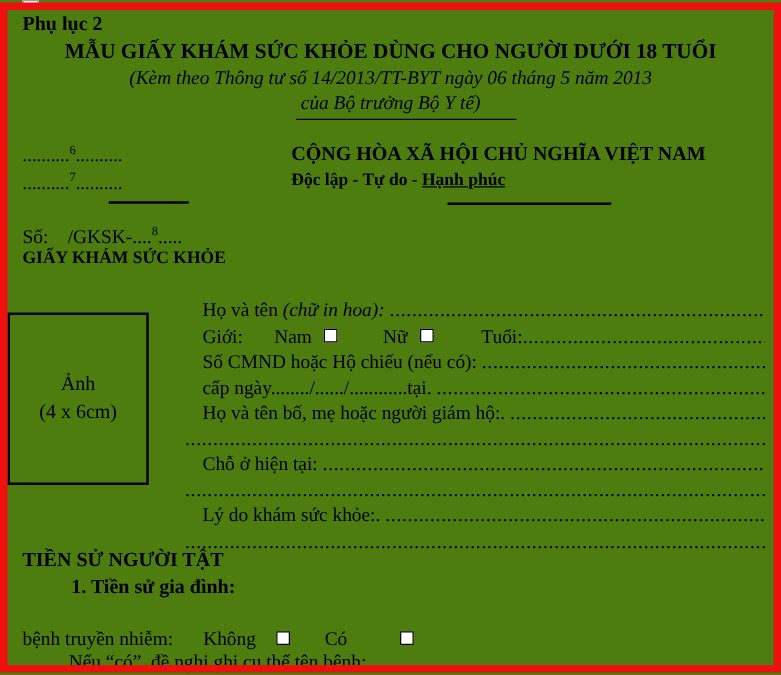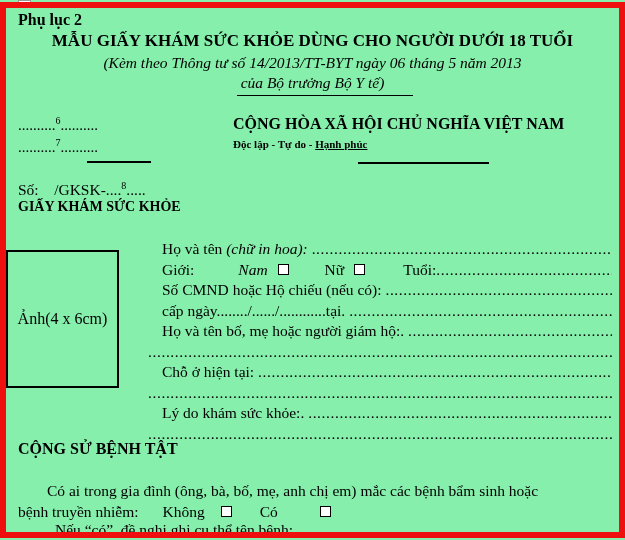--- a/index.html
+++ b/index.html
@@ -1,17 +1,17 @@
 <!DOCTYPE html>
 <html><head>
 <meta charset="utf-8">
 <style>
   html,body { margin:0; padding:0; background:#fff; }
   .page {
-    position:relative; width:625px; height:540px; background:#86efac;
+    position:relative; width:625px; height:540px; background:#4d7c0f;
     font-family:"Liberation Serif","DejaVu Serif",serif; color:#000;
     overflow:hidden;
   }
   .abs { position:absolute; }
   .b { font-weight:bold; }
   .i { font-style:italic; }
   .pre { white-space:pre; }
   .center { left:0; right:0; text-align:center; }
 
   .border-frame {
@@ -29,45 +29,45 @@
   .main-title { top:31px;  font-size:17px; }
   .sub1       { top:54px;  font-size:15.5px; }
   .sub2       { top:74px;  font-size:15.5px; }
 
   .ref1 { left:18px; top:115px; font-size:15px; }
   .ref2 { left:18px; top:137px; font-size:15px; }
   sup { font-size:10px; }
 
   .nat { left:233px; top:113px; width:385px; }
   .nat .country { font-size:16px;  line-height:21px; white-space:nowrap; }
-  .nat .motto   { font-size:11px; line-height:21px; white-space:pre; }
+  .nat .motto   { font-size:14px; line-height:21px; white-space:pre; }
   .nat .motto .u { text-decoration:underline; }
 
   .doc-number { left:18px; top:180px; font-size:15.5px; }
   .doc-title  { left:18px; top:199px; font-size:14px; }
 
   .photo-box {
     left:6px; top:250px; width:109px; height:134px;
-    border:2px solid #000; display:flex; 
+    border:2px solid #000; display:flex; flex-direction:column;
     align-items:center; justify-content:center; font-size:16px; line-height:22px;
   }
 
   .info { left:148px; top:239px; width:464px; font-size:15.5px; }
   .info .row {
     display:flex; align-items:baseline; height:20.5px; line-height:20.5px;
     padding-left:14px; white-space:pre; overflow:hidden;
   }
   .info .row.cont { padding-left:0; }
   .dotfill { flex:1 1 auto; overflow:hidden; white-space:nowrap; letter-spacing:0.6px; }
 
   .cb {
     display:inline-block; width:9px; height:9px; border:1px solid #000;
     vertical-align:-1px; background:#fff; flex:0 0 auto;
   }
-  .g-nam  { margin-left:44px;font-style:italic; }
+  .g-nam  { margin-left:25px; }
   .g-box1 { margin-left:10px; }
   .g-nu   { margin-left:36px; }
   .g-box2 { margin-left:10px; }
   .g-tuoi { margin-left:38px; }
 
   .hist-title { left:18px; top:440px; font-size:16px; }
   .hist-sub   { left:57px; top:461px; font-size:16px; }
   .hist-q1    { left:18px; top:482px; width:600px; font-size:15.5px; white-space:nowrap; text-indent:29px; }
   .hist-q2    { left:18px; top:503px; font-size:15.5px; display:flex; align-items:baseline; white-space:pre; }
   .h-khong { margin-left:24px; }
@@ -139,22 +139,22 @@
       <span class="dotfill">................................................................................................................................................................................................................................................................................................................................................................................................................</span>
     </div>
     <div class="row">
       <span>Lý do khám sức khỏe:. </span><span class="dotfill">................................................................................................................................................................................................................................................................................................................................................................................................................</span>
     </div>
     <div class="row cont">
       <span class="dotfill">................................................................................................................................................................................................................................................................................................................................................................................................................</span>
     </div>
   </div>
 
-  <div class="abs hist-title b">CỘNG SỬ BỆNH TẬT</div>
-  <div class="abs hist-q1">Có ai trong gia đình (ông, bà, bố, mẹ, anh chị em) mắc các bệnh bẩm sinh hoặc</div>
+  <div class="abs hist-title b">TIỀN SỬ NGƯỜI TẬT</div>
+  <div class="abs hist-sub b">1. Tiền sử gia đình:</div>
   <div class="abs hist-q2">
     <span>bệnh truyền nhiễm:</span>
     <span class="h-khong">Không</span>
     <span class="cb h-box1"></span>
     <span class="h-co">Có</span>
     <span class="cb h-box2"></span>
   </div>
   <div class="abs hist-note">
     <span>Nếu “có”, đề nghị ghi cụ thể tên bệnh:</span><span class="dotfill">................................................................................................................................................................................................................................................................................................................................................................................................................</span>
   </div>

